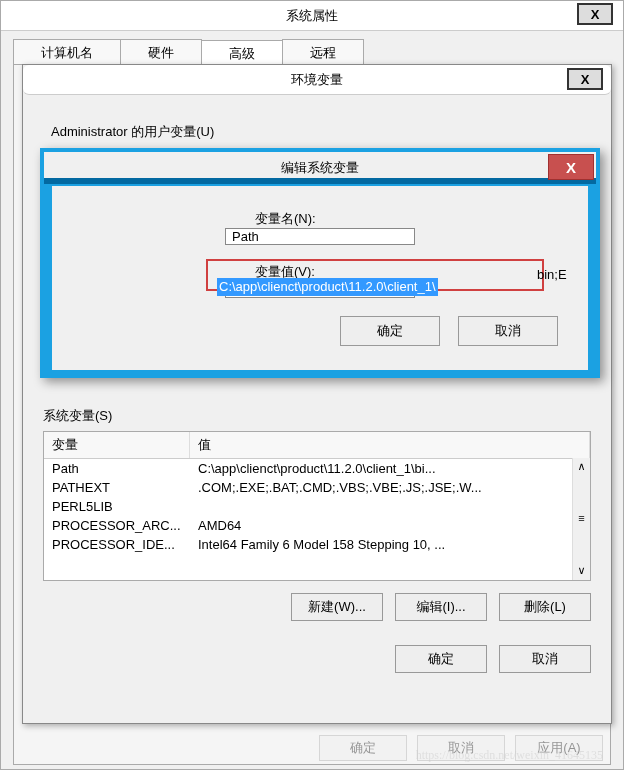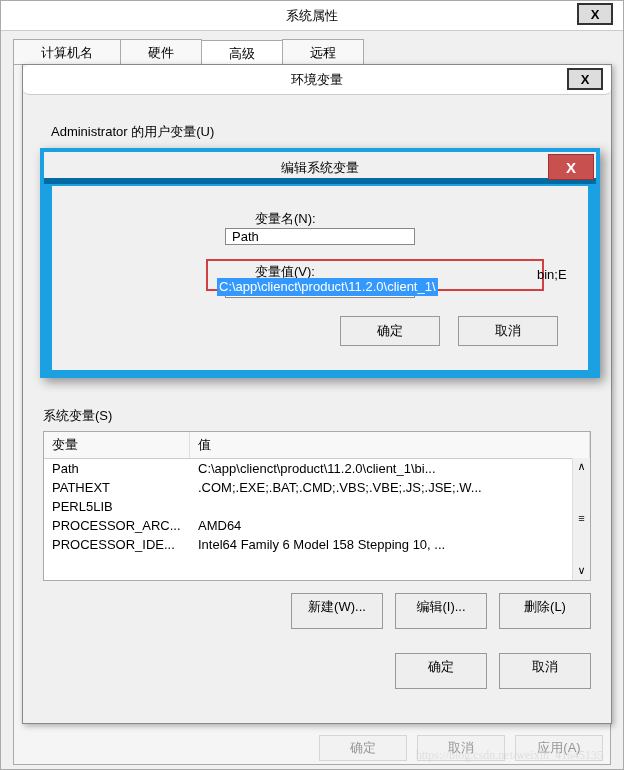--- a/index.html
+++ b/index.html
@@ -38,21 +38,21 @@
 .table .header .col.c1 { width: 146px; }
 .table .header .col.c2 { flex: 1; }
 .table .rows { overflow: hidden; }
 .table .row { display: flex; padding: 2px 0; }
 .table .row .c1 { width: 146px; padding-left: 8px; white-space: nowrap; overflow: hidden; text-overflow: ellipsis; }
 .table .row .c2 { flex: 1; padding-left: 8px; white-space: nowrap; overflow: hidden; text-overflow: ellipsis; }
 .scroll { position: absolute; right: 0; top: 26px; width: 18px; bottom: 0; background: #f0f0f0; border-left: 1px solid #ddd; display: flex; flex-direction: column; justify-content: space-between; align-items: center; }
 .scroll .arrow { width: 100%; height: 18px; text-align: center; line-height: 16px; font-size: 11px; }
 
 .btn-row { display: flex; justify-content: flex-end; gap: 12px; margin: 10px 20px 0 0; }
-.btn { width: 92px; height: 36px; border: 1px solid #999; background: #eee; text-align: center; line-height: 26px; cursor: pointer; }
+.btn { width: 92px; height: 28px; border: 1px solid #999; background: #eee; text-align: center; line-height: 26px; cursor: pointer; }
 
 .env-bottom { display: flex; justify-content: flex-end; gap: 12px; margin: 24px 20px 0 0; }
 
 
 .win-edit { position: absolute; left: 40px; top: 148px; width: 560px; height: 230px; border: 2px solid #1ba1e2; background: #1ba1e2; box-shadow: 4px 4px 10px rgba(0,0,0,0.4); }
 .win-edit .titlebar { height: 32px; color: #000; text-align: center; line-height: 32px; position: relative; background: #f0f0f0; border-bottom: 6px solid #0369a1; margin: 2px; }
 .win-edit .close { position: absolute; right: 2px; top: 2px; width: 46px; height: 26px; background: #c8504f; color: #fff; text-align: center; line-height: 26px; font-weight: bold; font-size: 15px; border: 1px solid #a03030; }
 .win-edit .body { background: #f0f0f0; margin: 0 2px 2px 2px; padding: 24px 30px 18px 30px; border: 8px solid #1ba1e2; border-top: none; height: 192px; }
 .field { display: flex; align-items: center; margin-bottom: 18px; flex-direction: column; }
 .field .flabel { width: 130px; }

